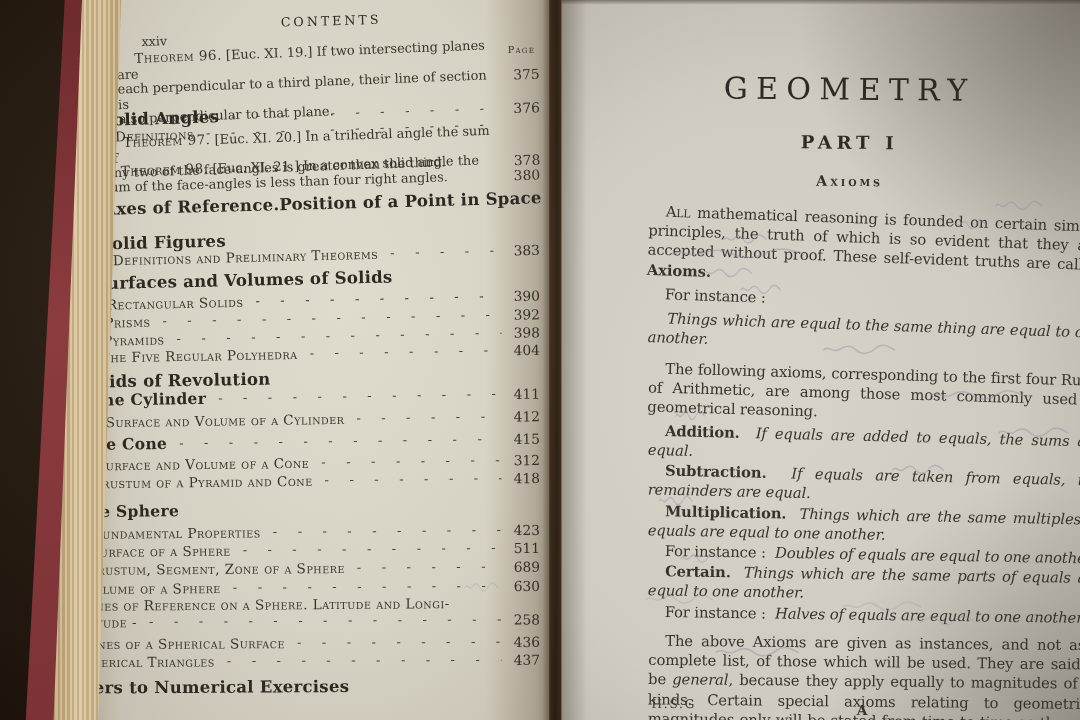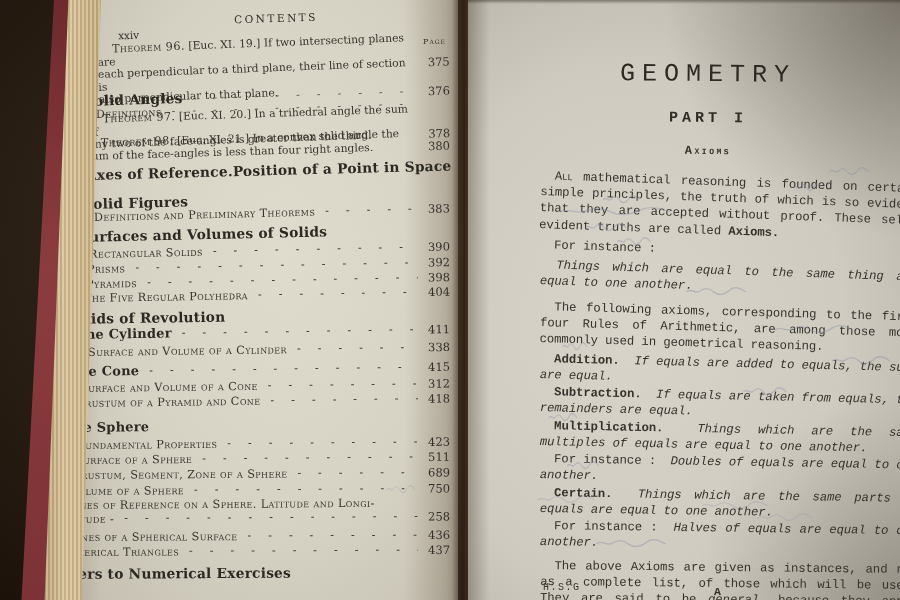--- a/index.html
+++ b/index.html
@@ -25,21 +25,21 @@
     clip-path:polygon(7% 0,100% 0,100% 100%,2% 100%);}
   
   .gutter{position:absolute;left:452px;top:0;width:22px;height:600px;
     background:linear-gradient(90deg, rgba(70,52,36,0) 0%, rgba(70,52,36,.5) 30%, #34251642 50%, #2e2115 55%, rgba(85,65,45,.5) 75%, rgba(85,65,45,0) 100%);}
   
   .page-right{position:absolute;left:468px;top:0;width:432px;height:600px;
     background:
       radial-gradient(circle at 100% 0, rgba(40,32,22,.40), rgba(40,32,22,0) 32%),
       radial-gradient(circle at 100% 100%, rgba(40,32,22,.25), rgba(40,32,22,0) 28%),
       linear-gradient(90deg, rgba(60,45,30,.35) 0%, rgba(60,45,30,0) 5%),
-      radial-gradient(ellipse at 38% 55%, #d8d4ca 0%, #cfcbc1 55%, #b3afa5 100%); font-family: Liberation Mono, monospace;}
+      radial-gradient(ellipse at 38% 55%, #d8d4ca 0%, #cfcbc1 55%, #b3afa5 100%);}
   .page-right::before{content:'';position:absolute;left:0;top:0;right:0;height:4px;
     background:linear-gradient(180deg, rgba(40,30,20,.45), rgba(40,30,20,0));}
 
   
   .lp-header{position:absolute;left:10px;top:12px;width:100%;text-align:center;
     font-size:10.5px;letter-spacing:2.5px;color:#2f2c26;transform:rotate(-1.6deg);}
   .lp-folio{position:absolute;left:44px;top:29px;font-size:10.5px;color:#332f29;transform:rotate(-2deg);}
   .lp-pagecol{position:absolute;right:12px;top:37px;font-size:8px;letter-spacing:1px;
     font-variant:small-caps;color:#3a362f;}
   .toc{position:absolute;left:0;top:0;width:100%;height:100%;}
@@ -190,21 +190,21 @@
           <div class="trow">
             <span class="t-label t-h small">The Cylinder</span>
             <span class="ldr">----------------</span>
             <span class="pg">411</span>
           </div>
         </div>
         <div class="toc-entry" style="top: 345px; left: 14px; transform: rotate(-0.8deg);">
           <div class="trow">
             <span class="t-label sc">Surface and Volume of a Cylinder</span>
             <span class="ldr">----------------</span>
-            <span class="pg">338</span>
+            <span class="pg">412</span>
           </div>
         </div>
         <div class="toc-entry" style="top: 364px; left: -5px; transform: rotate(-0.8deg);">
           <div class="trow">
             <span class="t-label t-h small">The Cone</span>
             <span class="ldr">----------------</span>
             <span class="pg">415</span>
           </div>
         </div>
         <div class="toc-entry" style="top: 381px; left: 6px; transform: rotate(-0.7deg);">
@@ -244,21 +244,21 @@
           <div class="trow">
             <span class="t-label sc">Frustum, Segment, Zone of a Sphere</span>
             <span class="ldr">----------------</span>
             <span class="pg">689</span>
           </div>
         </div>
         <div class="toc-entry" style="top: 484px; left: -4px; transform: rotate(-0.4deg);">
           <div class="trow">
             <span class="t-label sc">Volume of a Sphere</span>
             <span class="ldr">----------------</span>
-            <span class="pg">750</span>
+            <span class="pg">630</span>
           </div>
         </div>
         <div class="toc-entry" style="top: 499px; left: -6px; transform: rotate(-0.4deg);">
           <div class="sc">Lines of Reference on a Sphere.  Latitude and Longi-</div>
           <div class="trow">
             <span class="t-label sc sc2-l2">tude -</span>
             <span class="ldr">----------------</span>
             <span class="pg">258</span>
           </div>
         </div>

